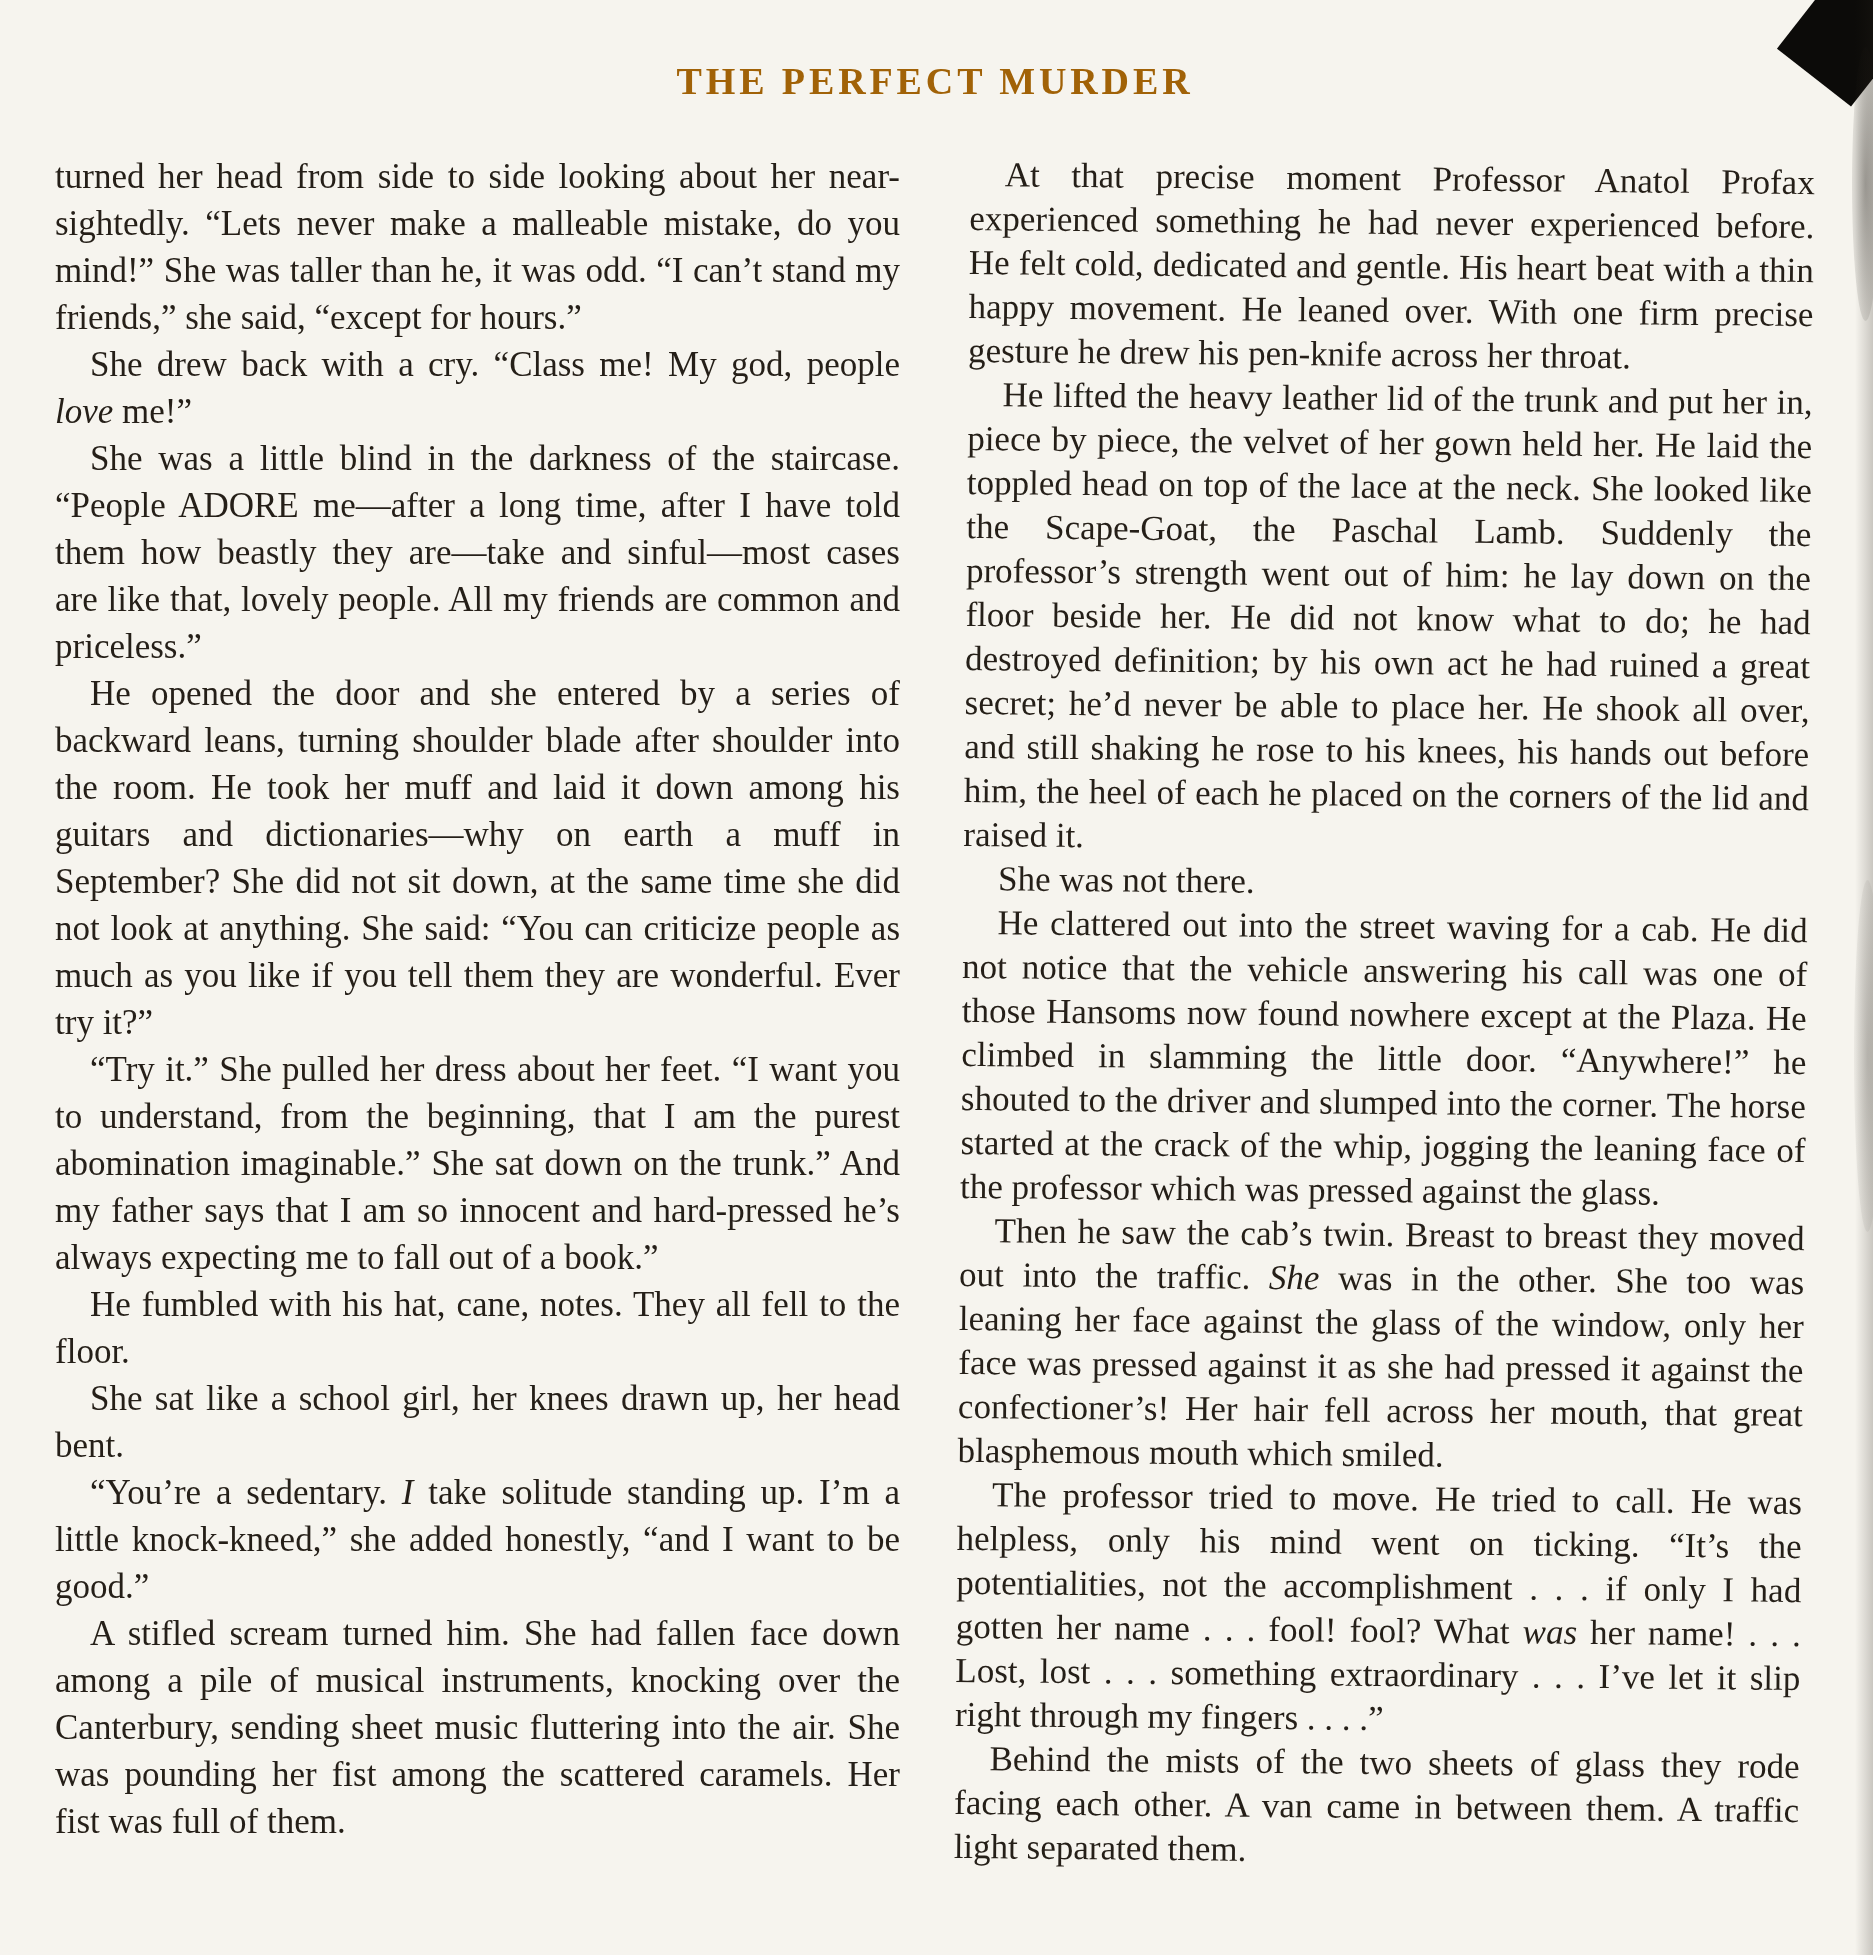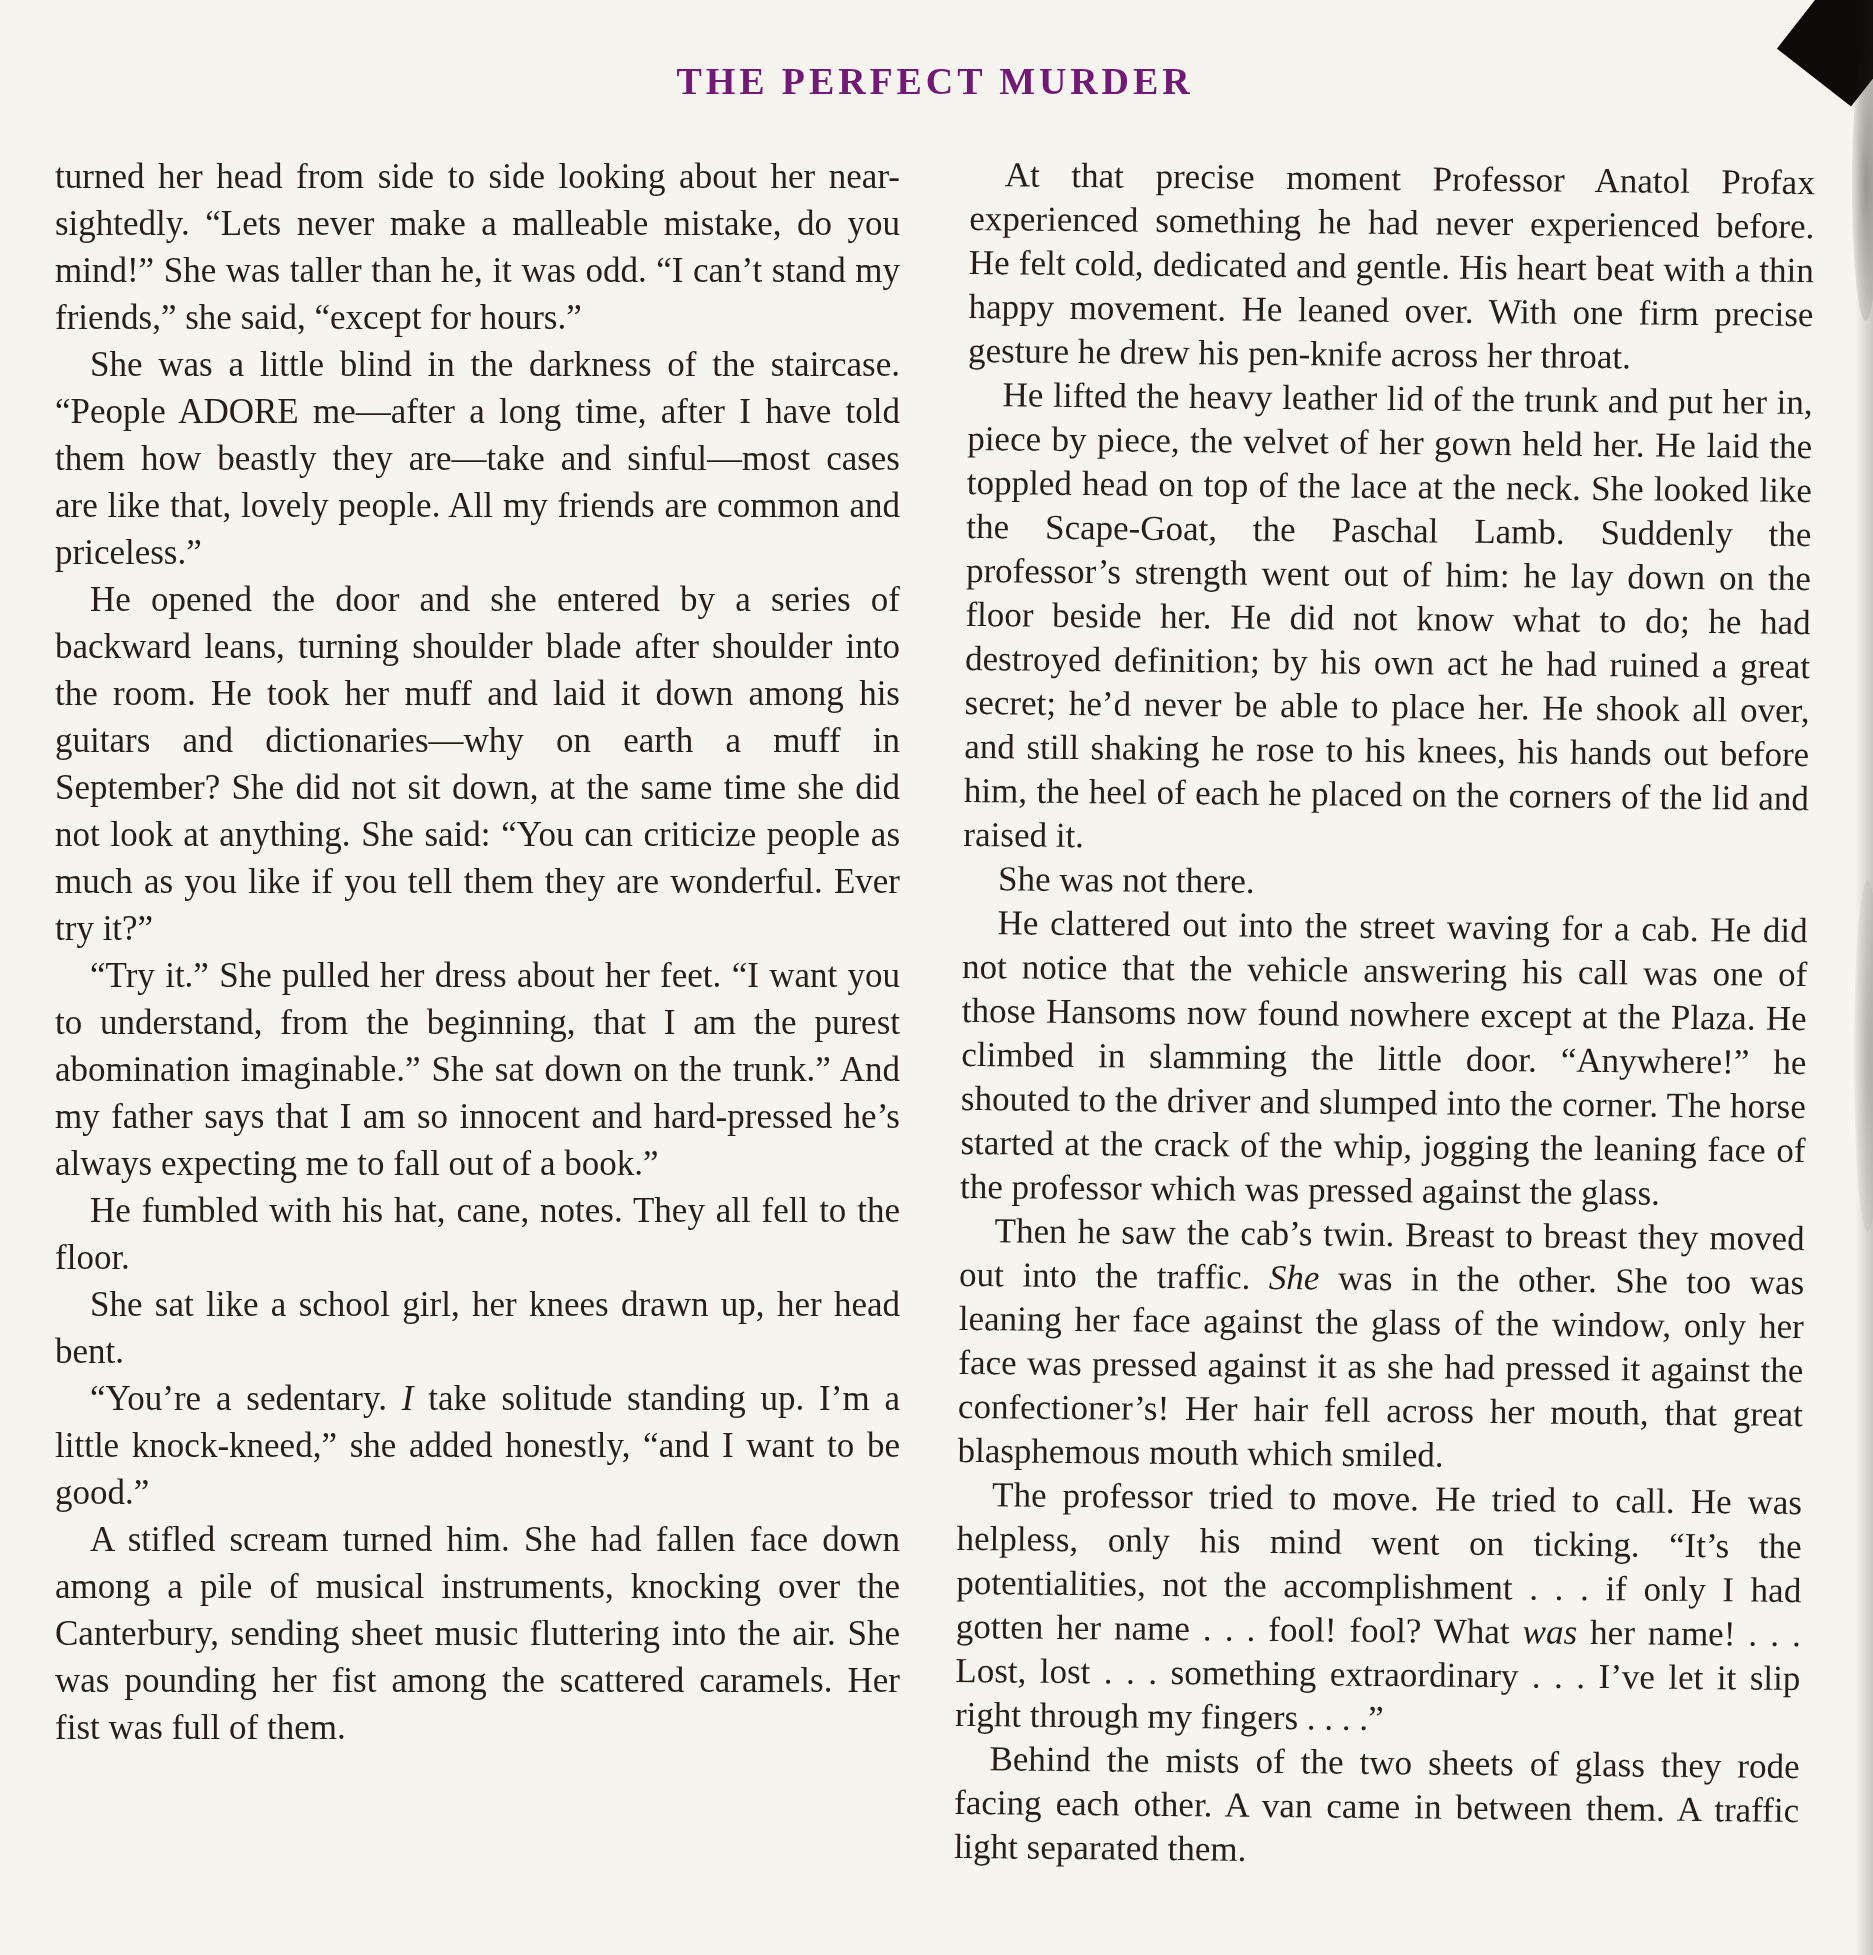--- a/index.html
+++ b/index.html
@@ -18,21 +18,21 @@
   }
   .page-title {
     position: absolute;
     top: 59px;
     left: 55px;
     width: 1760px;
     text-align: center;
     font-size: 38px;
     font-weight: bold;
     letter-spacing: 3.9px;
-    color: #701a75;
+    color: #a16207;
   }
   .columns {
     position: absolute;
     top: 153px;
     left: 55px;
     width: 1760px;
     display: flex;
     gap: 70px;
   }
   .column {
@@ -86,20 +86,21 @@
 </head>
 <body>
 
 <div class="page">
 
   <div class="page-title">THE PERFECT MURDER</div>
 
   <div class="columns">
     <div class="column column-left">
         <p class=""><span>turned her head from side to side looking about her near-sightedly. “Lets never make a malleable mistake, do you mind!” She was taller than he, it was odd. “I can’t stand my friends,” she said, “except for hours.”</span></p>
+        <p class="indent"><span>She drew back with a cry. “Class me! My god, people </span><em>love</em><span> me!”</span></p>
         <p class="indent"><span>She was a little blind in the darkness of the staircase. “People ADORE me—after a long time, after I have told them how beastly they are—take and sinful—most cases are like that, lovely people. All my friends are common and priceless.”</span></p>
         <p class="indent"><span>He opened the door and she entered by a series of backward leans, turning shoulder blade after shoulder into the room. He took her muff and laid it down among his guitars and dictionaries—why on earth a muff in September? She did not sit down, at the same time she did not look at anything. She said: “You can criticize people as much as you like if you tell them they are wonderful. Ever try it?”</span></p>
         <p class="indent"><span>“Try it.” She pulled her dress about her feet. “I want you to understand, from the beginning, that I am the purest abomination imaginable.” She sat down on the trunk.” And my father says that I am so innocent and hard-pressed he’s always expecting me to fall out of a book.”</span></p>
         <p class="indent"><span>He fumbled with his hat, cane, notes. They all fell to the floor.</span></p>
         <p class="indent"><span>She sat like a school girl, her knees drawn up, her head bent.</span></p>
         <p class="indent"><span>“You’re a sedentary. </span><em>I</em><span> take solitude standing up. I’m a little knock-kneed,” she added honestly, “and I want to be good.”</span></p>
         <p class="indent"><span>A stifled scream turned him. She had fallen face down among a pile of musical instruments, knocking over the Canterbury, sending sheet music fluttering into the air. She was pounding her fist among the scattered caramels. Her fist was full of them.</span></p>
       </div>
     <div class="column column-right">
         <p class="indent"><span>At that precise moment Professor Anatol Profax experienced something he had never experienced before. He felt cold, dedicated and gentle. His heart beat with a thin happy movement. He leaned over. With one firm precise gesture he drew his pen-knife across her throat.</span></p>

